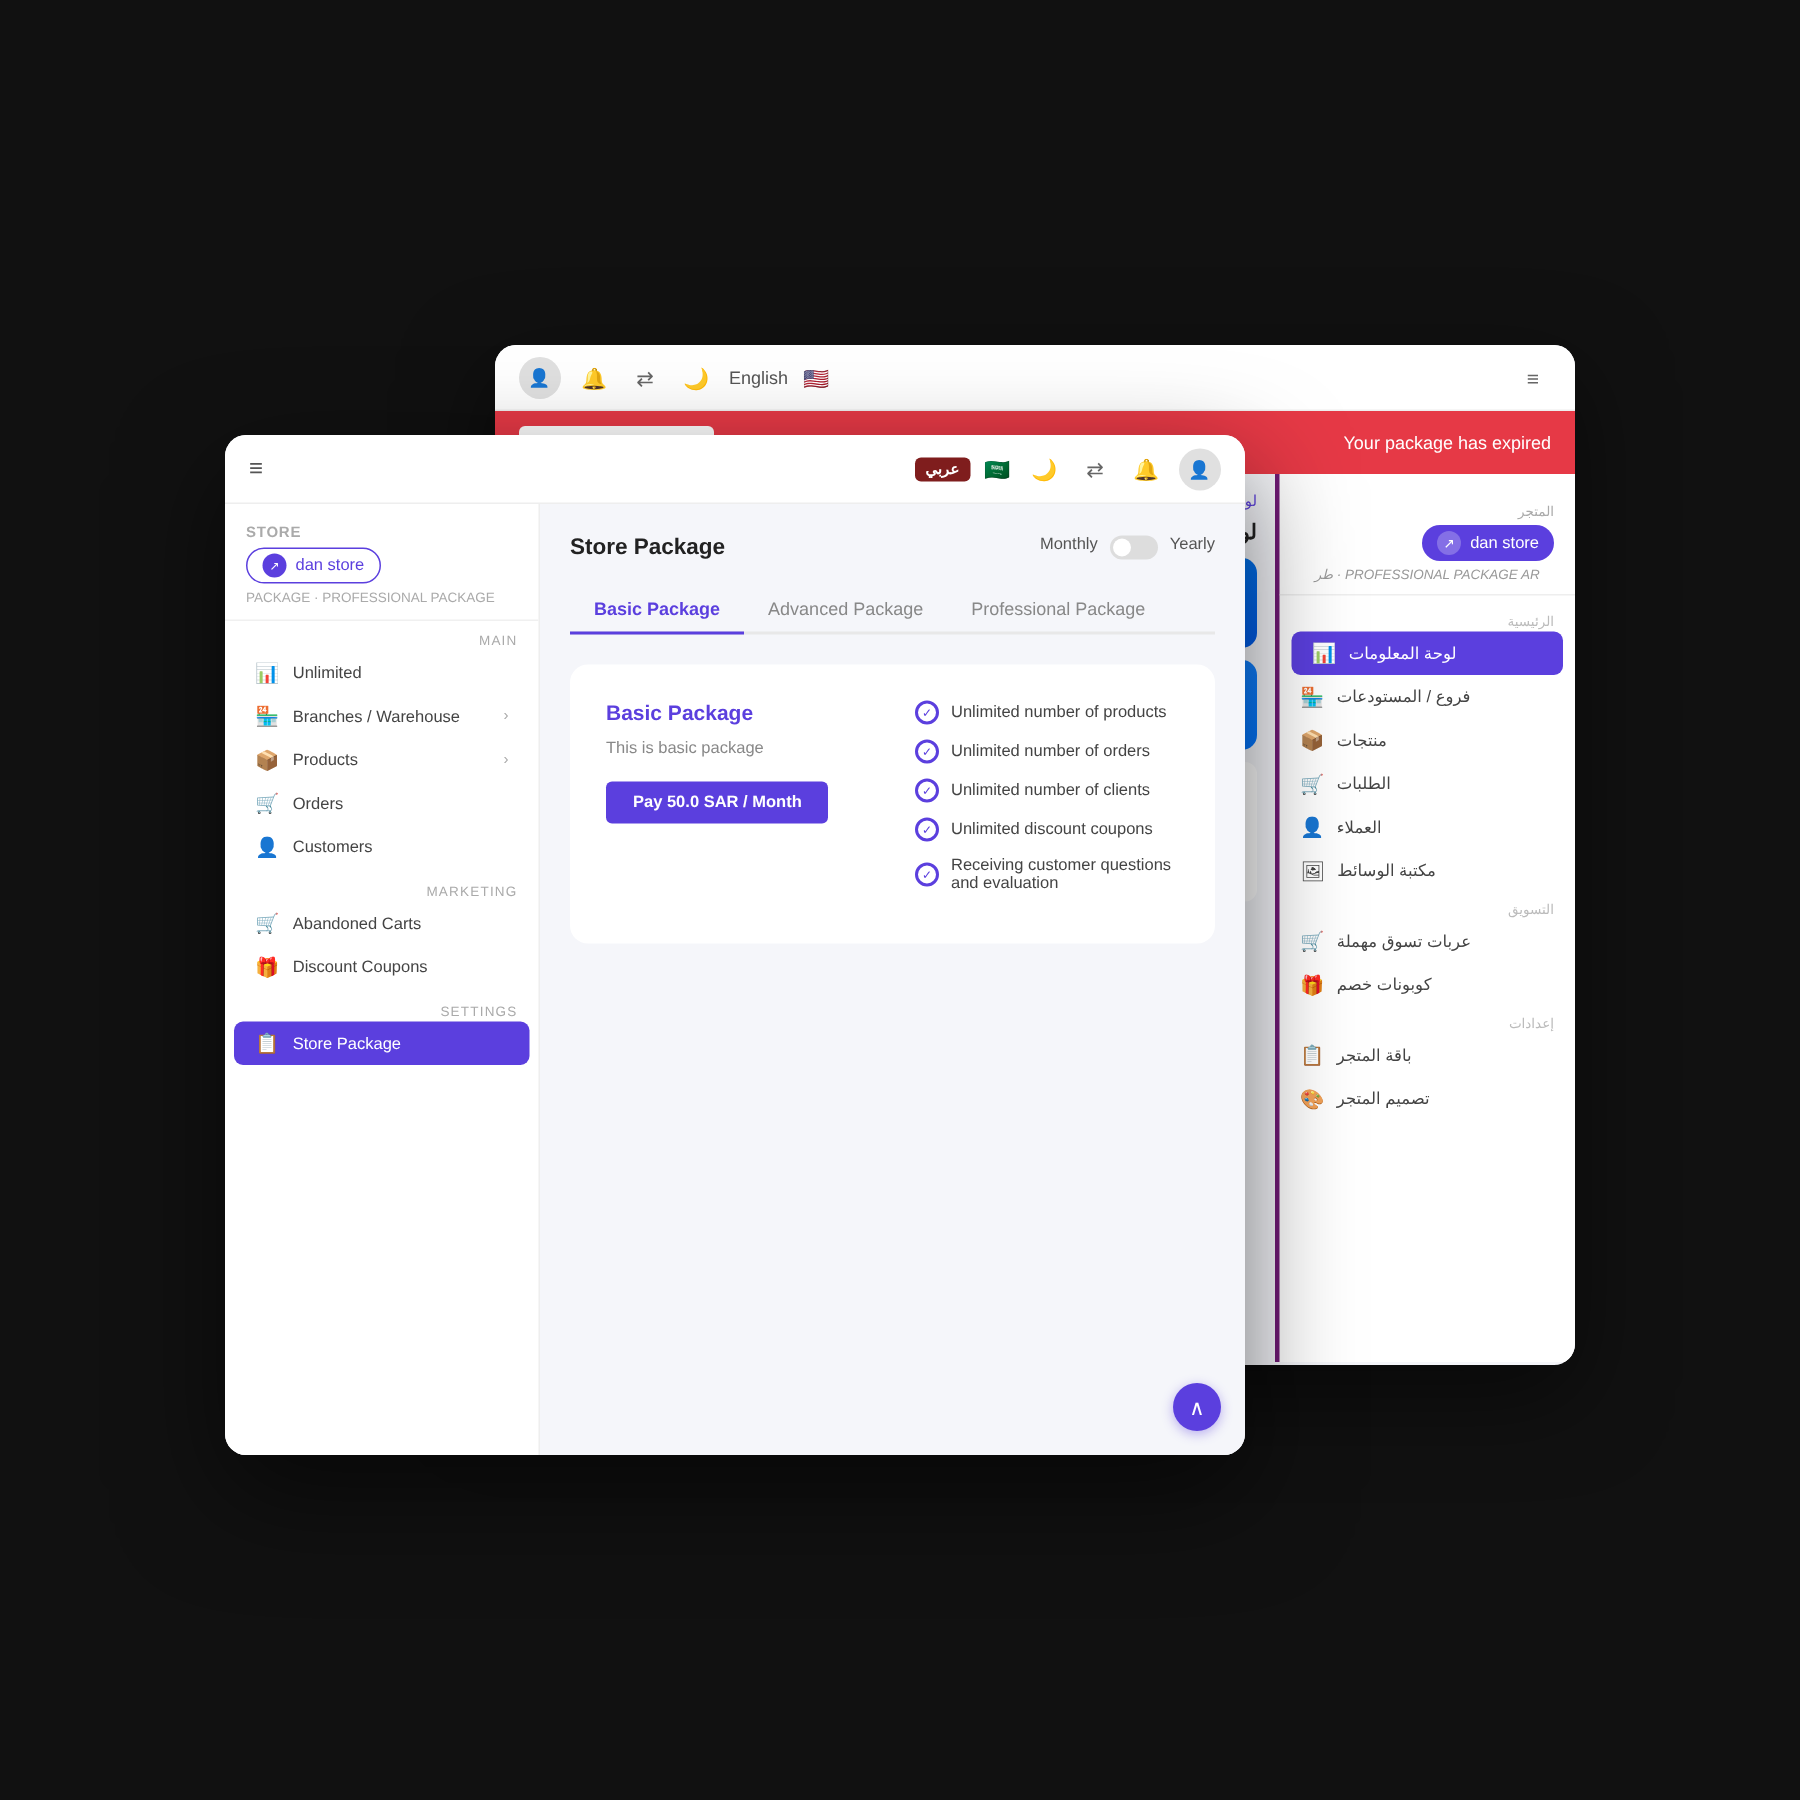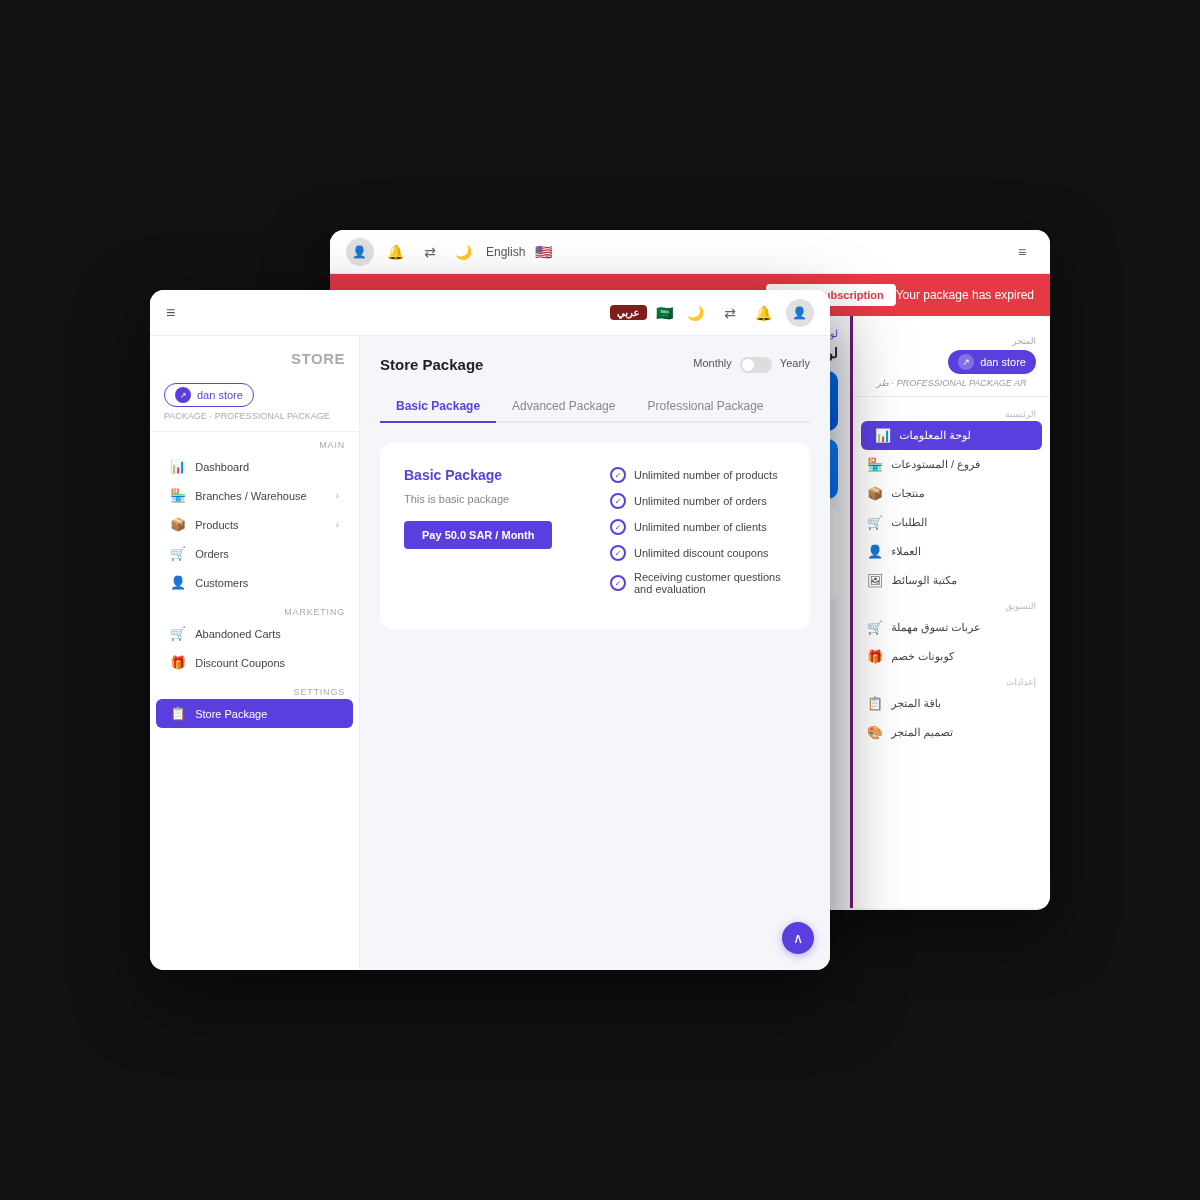--- a/index.html
+++ b/index.html
@@ -52,21 +52,21 @@
     .icon-btn {
       width: 24px; height: 24px; display: flex; align-items: center; justify-content: center;
       color: #666; font-size: 14px; cursor: pointer;
     }
     .flag { font-size: 14px; }
 
     .back-alert {
       background: #e63946;
       display: flex;
       align-items: center;
-      justify-content: flex-end;
+      justify-content: space-between;
       padding: 10px 16px;
       color: #fff;
       font-size: 12px;
     }
     .renew-btn {
       background: #fff;
       color: #e63946;
       border: none;
       border-radius: 4px;
       padding: 5px 12px;
@@ -260,21 +260,21 @@
       border-right: 1px solid #eee;
       padding: 14px 0;
       overflow-y: auto;
       flex-shrink: 0;
     }
 
     .fs-store-section {
       padding: 0 14px 10px;
       border-bottom: 1px solid #f0f0f0;
     }
-    .fs-label { font-size: 15px; color: #aaa; font-weight: 600; letter-spacing: 0.5px; margin-bottom: 16px; text-align: right; }
+    .fs-label { font-size: 10px; color: #aaa; font-weight: 600; letter-spacing: 0.5px; margin-bottom: 4px; }
     .fs-store-chip {
       display: inline-flex;
       align-items: center;
       gap: 6px;
       border: 1.5px solid #5b3fde;
       border-radius: 20px;
       padding: 3px 10px;
       font-size: 11px;
       color: #5b3fde;
       font-weight: 500;
@@ -589,21 +589,21 @@
             <div class="fs-share-btn">↗</div>
             <span>dan store</span>
           </div>
           <div class="fs-pkg-label">PACKAGE · PROFESSIONAL PACKAGE</div>
         </div>
 
         <div class="fs-section">
           <div class="fs-section-title">MAIN</div>
           <div class="fs-nav-item">
             <span class="fs-nav-icon">📊</span>
-            <span>Dashboard</span>
+            <span>Unlimited</span>
           </div>
           <div class="fs-nav-item">
             <span class="fs-nav-icon">🏪</span>
             <span>Branches / Warehouse</span>
             <span class="fs-nav-chevron">›</span>
           </div>
           <div class="fs-nav-item">
             <span class="fs-nav-icon">📦</span>
             <span>Products</span>
             <span class="fs-nav-chevron">›</span>

